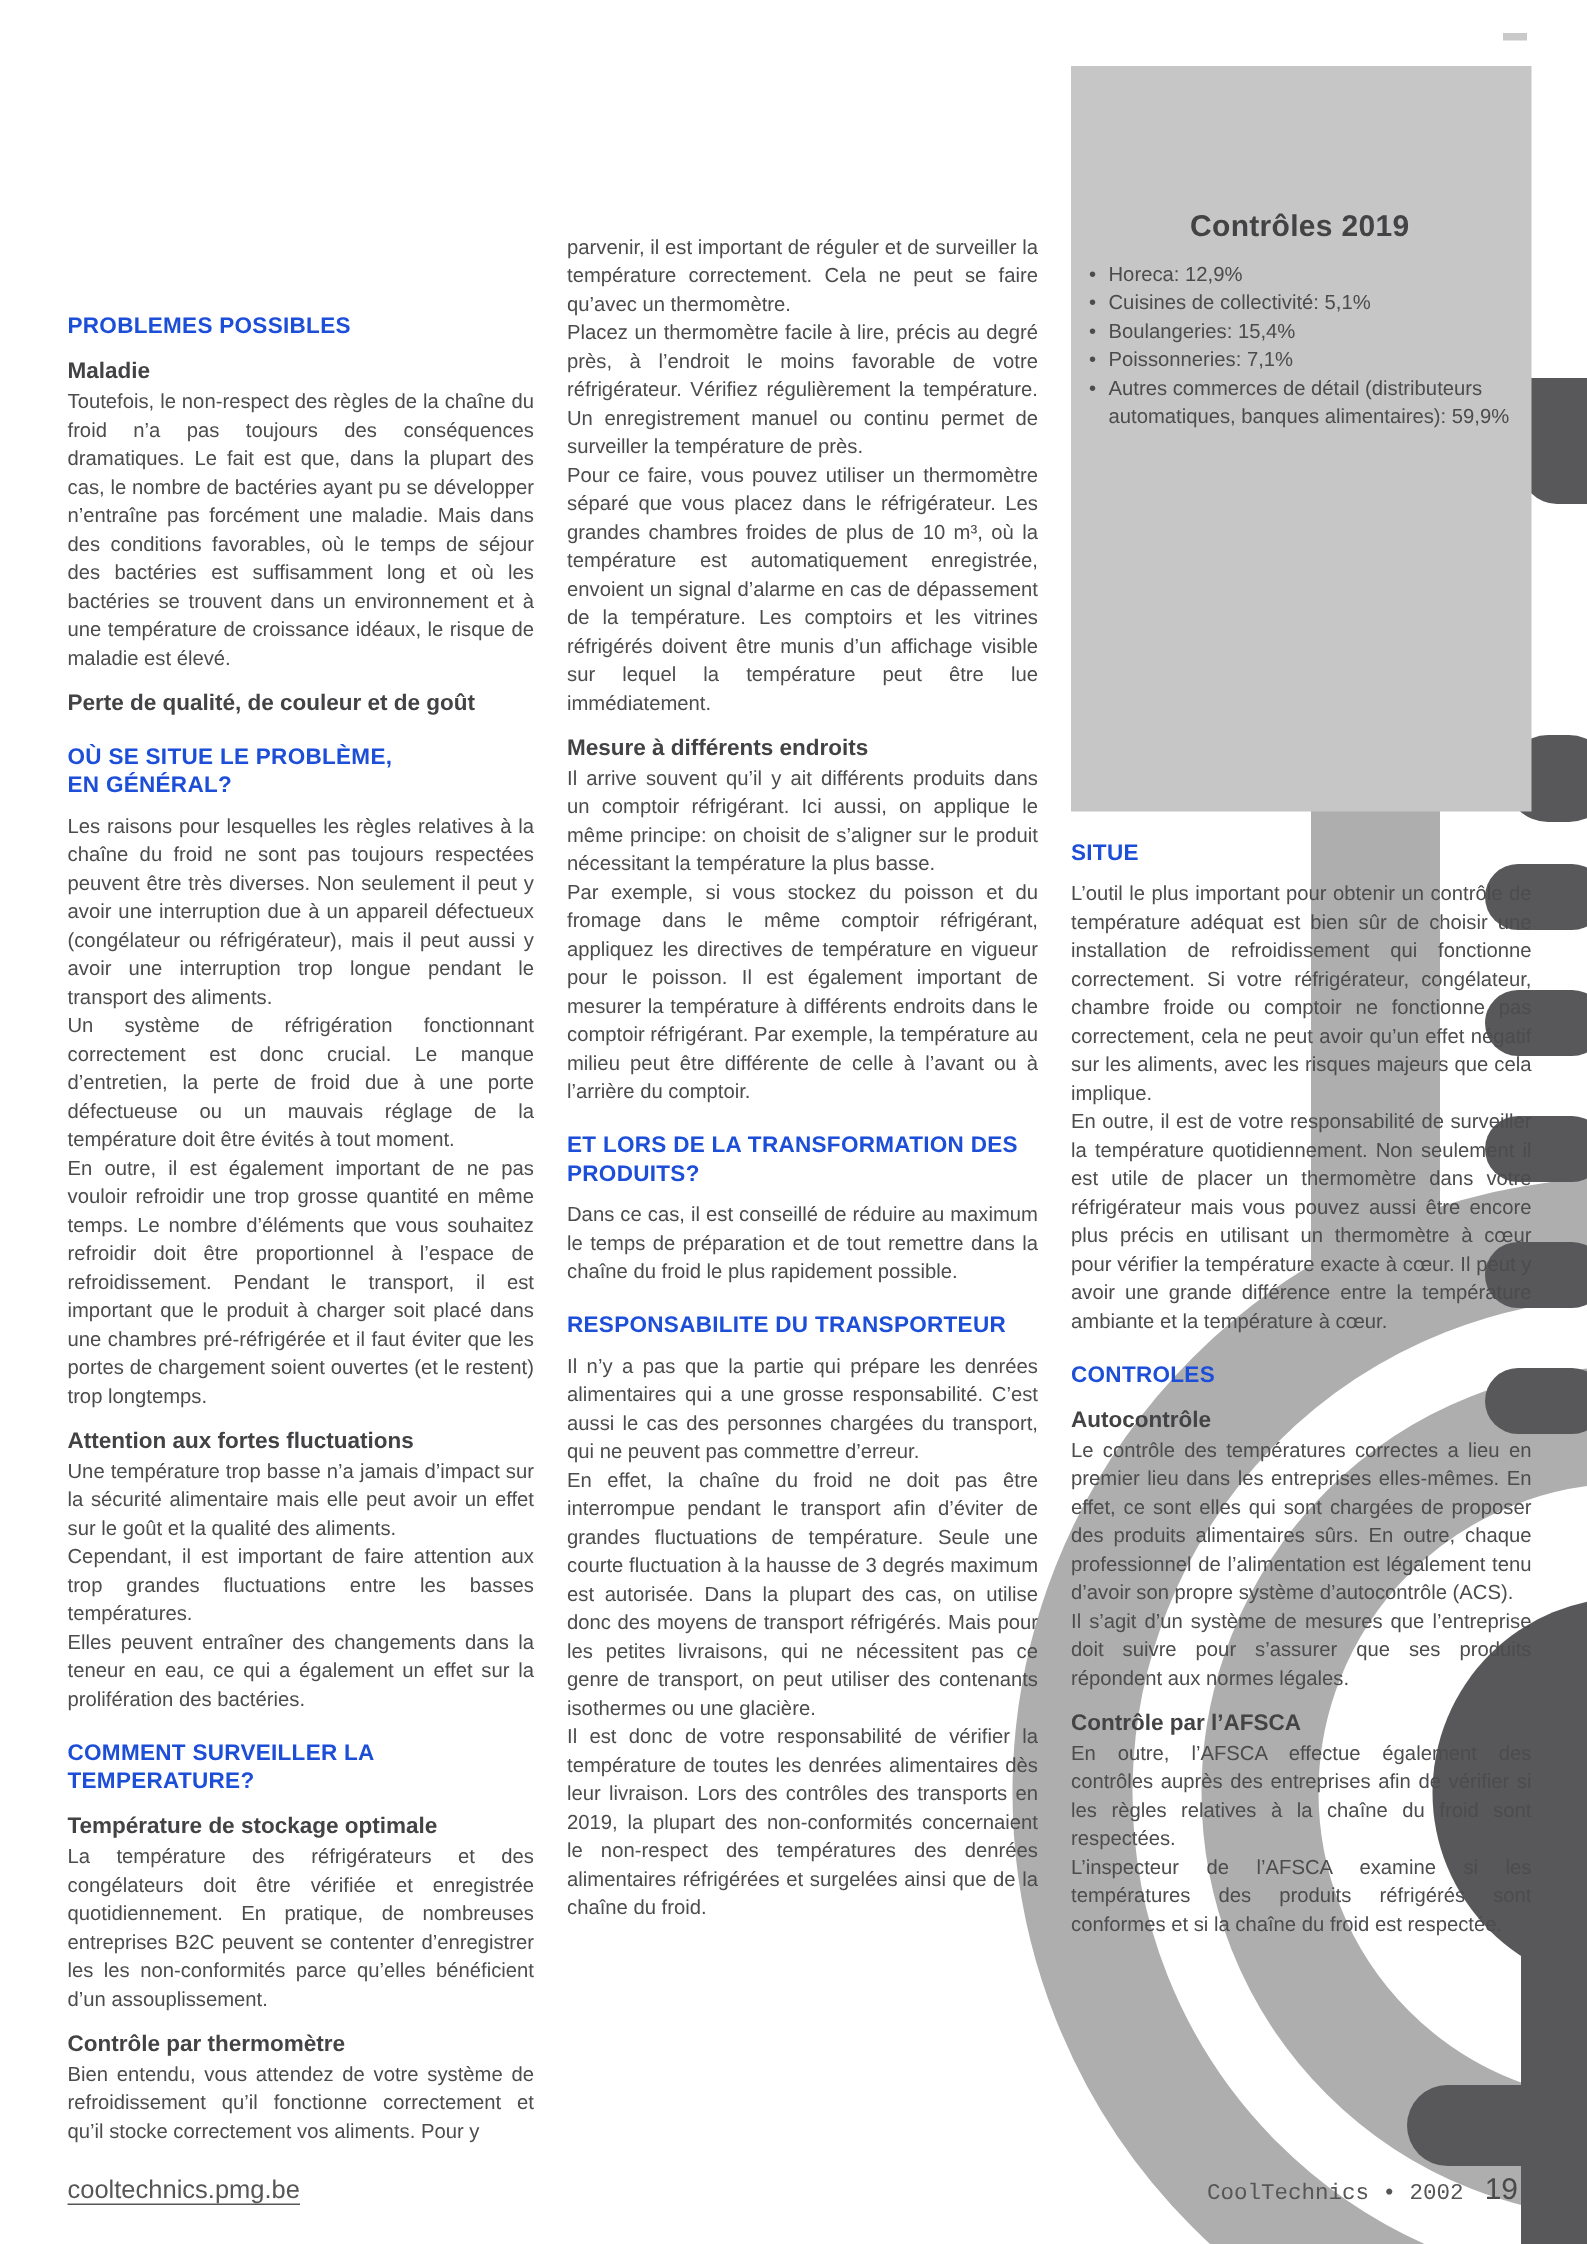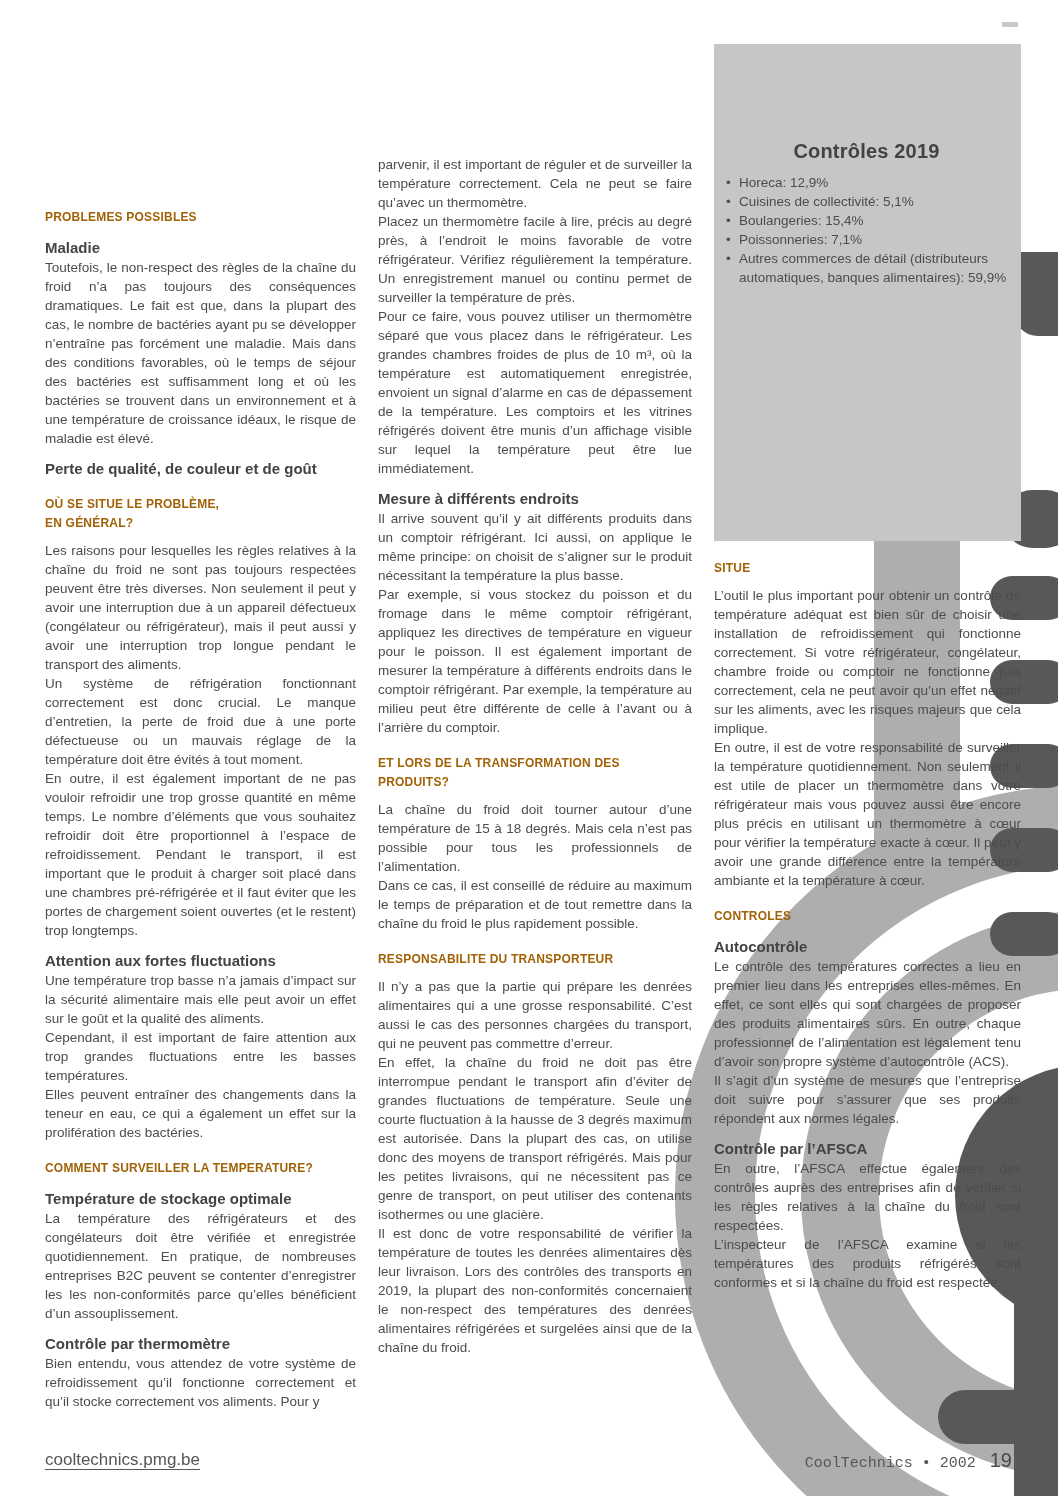--- a/index.html
+++ b/index.html
@@ -9,21 +9,21 @@
   }
   
   .wm{position:absolute;left:0;top:0;z-index:0;pointer-events:none;}
   
   .columns{position:absolute;left:45px;top:0;z-index:1;display:flex;gap:22px;}
   .col{width:311px;margin-top:44px;}
   .col1{padding-top:164px;}
   .col2{width:314px;padding-top:111px;}
   .col3{width:307px;padding-top:0;}
   p{margin:0;font-size:13.5px;line-height:19px;text-align:justify;color:#4c4c4e;hyphens:auto;}
-  h2{margin:17px 0 8px 0;font-size:12px;line-height:19px;color:#a16207;letter-spacing:.2px;white-space:pre-line;}
+  h2{margin:17px 0 8px 0;font-size:15px;line-height:19px;color:#1d4ed8;letter-spacing:.2px;white-space:pre-line;}
   h3{margin:11px 0 1px 0;font-size:15px;line-height:19px;color:#434345;}
   .col1 h2:first-child{margin-top:0;}
   
   .graybox{
     position:relative;z-index:1;background:#c6c6c6;width:307px;height:497px;
     box-sizing:border-box;padding:98px 14px 0 12px;margin-bottom:18px;
   }
   .graybox-title{margin:0 0 12px 0;font-size:20px;text-align:center;color:#434345;}
   .graybox p{text-align:left;}
   .graybox ul{margin:2px 0 0 0;padding:0;list-style:none;}
@@ -89,21 +89,20 @@
       </div>
 
     <div class="col col2">
         <p>parvenir, il est important de réguler et de surveiller la température correctement. Cela ne peut se faire qu’avec un thermomètre.</p>
         <p>Placez un thermomètre facile à lire, précis au degré près, à l’endroit le moins favorable de votre réfrigérateur. Vérifiez régulièrement la température. Un enregistrement manuel ou continu permet de surveiller la température de près.</p>
         <p>Pour ce faire, vous pouvez utiliser un thermomètre séparé que vous placez dans le réfrigérateur. Les grandes chambres froides de plus de 10 m³, où la température est automatiquement enregistrée, envoient un signal d’alarme en cas de dépassement de la température. Les comptoirs et les vitrines réfrigérés doivent être munis d’un affichage visible sur lequel la température peut être lue immédiatement.</p>
         <h3>Mesure à différents endroits</h3>
         <p>Il arrive souvent qu’il y ait différents produits dans un comptoir réfrigérant. Ici aussi, on applique le même principe: on choisit de s’aligner sur le produit nécessitant la température la plus basse.</p>
         <p>Par exemple, si vous stockez du poisson et du fromage dans le même comptoir réfrigérant, appliquez les directives de température en vigueur pour le poisson. Il est également important de mesurer la température à différents endroits dans le comptoir réfrigérant. Par exemple, la température au milieu peut être différente de celle à l’avant ou à l’arrière du comptoir.</p>
         <h2>ET LORS DE LA TRANSFORMATION DES PRODUITS?</h2>
-        <p>La chaîne du froid doit tourner autour d’une température de 15 à 18 degrés. Mais cela n’est pas possible pour tous les professionnels de l’alimentation.</p>
         <p>Dans ce cas, il est conseillé de réduire au maximum le temps de préparation et de tout remettre dans la chaîne du froid le plus rapidement possible.</p>
         <h2>RESPONSABILITE DU TRANSPORTEUR</h2>
         <p>Il n’y a pas que la partie qui prépare les denrées alimentaires qui a une grosse responsabilité. C’est aussi le cas des personnes chargées du transport, qui ne peuvent pas commettre d’erreur.</p>
         <p>En effet, la chaîne du froid ne doit pas être interrompue pendant le transport afin d’éviter de grandes fluctuations de température. Seule une courte fluctuation à la hausse de 3 degrés maximum est autorisée. Dans la plupart des cas, on utilise donc des moyens de transport réfrigérés. Mais pour les petites livraisons, qui ne nécessitent pas ce genre de transport, on peut utiliser des contenants isothermes ou une glacière.</p>
         <p>Il est donc de votre responsabilité de vérifier la température de toutes les denrées alimentaires dès leur livraison. Lors des contrôles des transports en 2019, la plupart des non-conformités concernaient le non-respect des températures des denrées alimentaires réfrigérées et surgelées ainsi que de la chaîne du froid.</p>
       </div>
 
     <div class="col col3">
       <div class="graybox">
         <h2 class="graybox-title">Contrôles 2019</h2>

